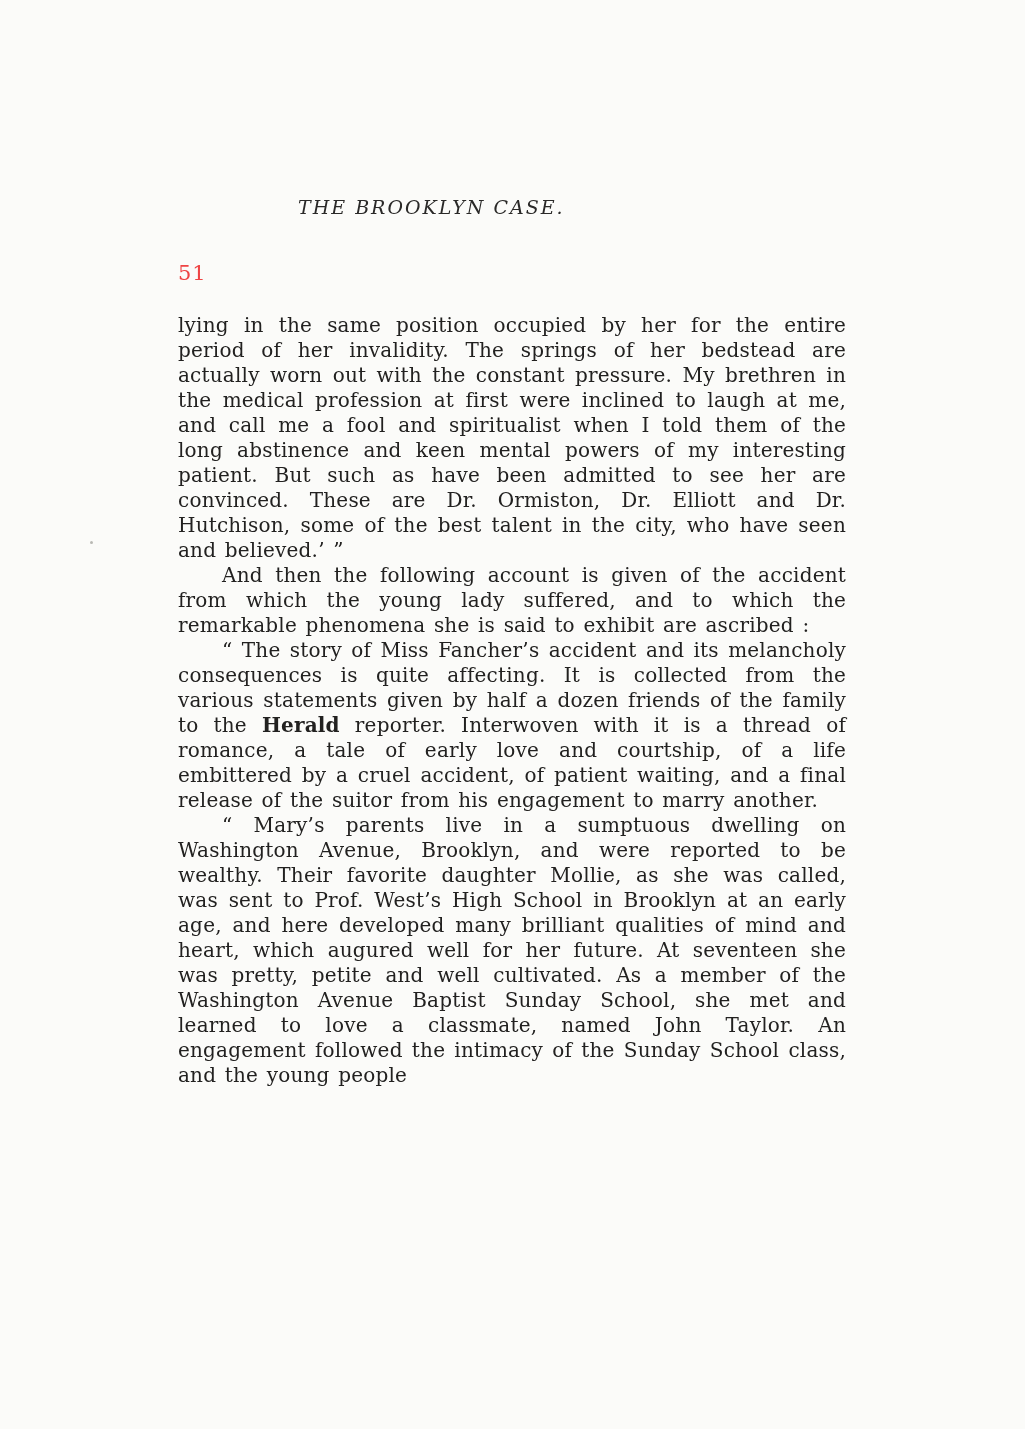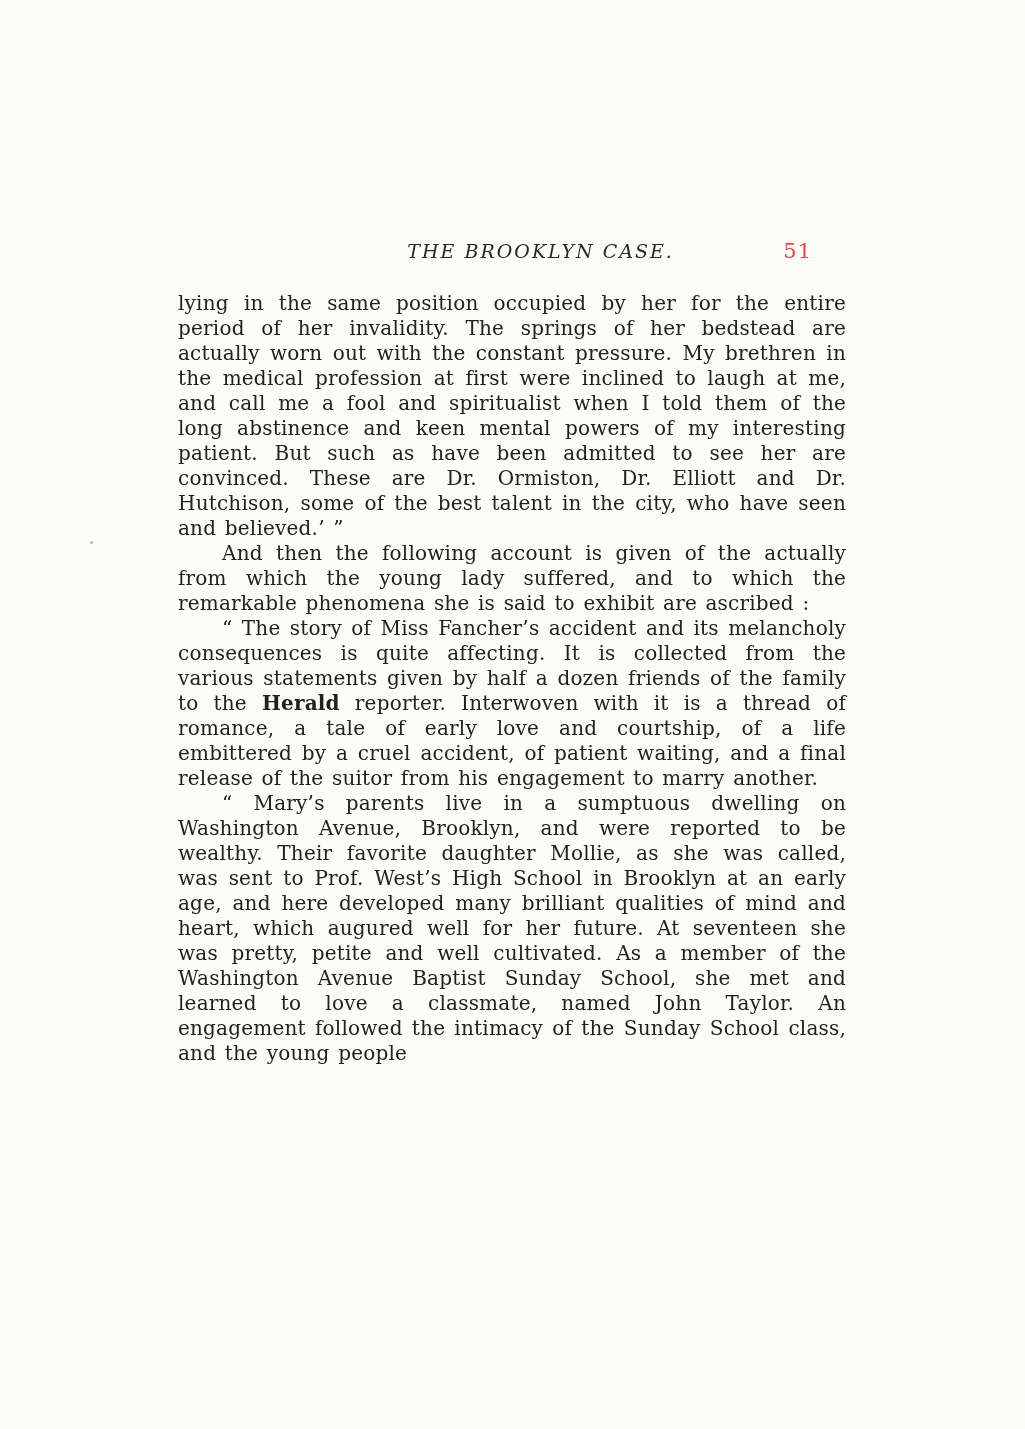--- a/index.html
+++ b/index.html
@@ -19,20 +19,21 @@
     position: absolute;
     left: 178px;
     top: 196px;
     width: 668px;
   }
   .page-header {
     display: flex;
     align-items: baseline;
     justify-content: space-between;
     margin-bottom: 28px;
+    flex-direction: column;
   }
   .running-title {
     flex: 1;
     text-align: center;
     font-style: italic;
     font-size: 19px;
     letter-spacing: 2px;
     color: #2a2928;
     padding-left: 120px; 
   }
@@ -80,21 +81,21 @@
 
   <div class="page-header">
     <div class="running-title">THE BROOKLYN CASE.</div>
     <div class="page-number">51</div>
   </div>
 
   <div class="text-block">
 
     <p>lying in the same position occupied by her for the entire period of her invalidity.  The springs of her bedstead are actually worn out with the constant pressure.  My brethren in the medical profession at first were inclined to laugh at me, and call me a fool and spiritualist when I told them of the long abstinence and keen mental powers of my interesting patient. But such as have been admitted to see her are convinced. These are Dr. Ormiston, Dr. Elliott and Dr. Hutchison, some of the best talent in the city, who have seen and believed.’ ”</p>
 
-    <p class="indented">And then the following account is given of the actually from which the young lady suffered, and to which the remarkable phenomena she is said to exhibit are ascribed :</p>
+    <p class="indented">And then the following account is given of the accident from which the young lady suffered, and to which the remarkable phenomena she is said to exhibit are ascribed :</p>
 
     <p class="indented"><span>“ The story of Miss Fancher’s accident and its melancholy consequences is quite affecting.  It is collected from the various statements given by half a dozen friends of the family to the </span><span class="italic">Herald</span><span> reporter.  Interwoven with it is a thread of romance, a tale of early love and courtship, of a life embittered by a cruel accident, of patient waiting, and a final release of the suitor from his engagement to marry another.</span></p>
 
     <p class="indented">“ Mary’s parents live in a sumptuous dwelling on Washington Avenue, Brooklyn, and were reported to be wealthy.  Their favorite daughter Mollie, as she was called, was sent to Prof. West’s High School in Brooklyn at an early age, and here developed many brilliant qualities of mind and heart, which augured well for her future.  At seventeen she was pretty, petite and well cultivated.  As a member of the Washington Avenue Baptist Sunday School, she met and learned to love a classmate, named John Taylor.  An engagement followed the intimacy of the Sunday School class, and the young people</p>
 
   </div>
 
 </div>
 
 </body></html>

